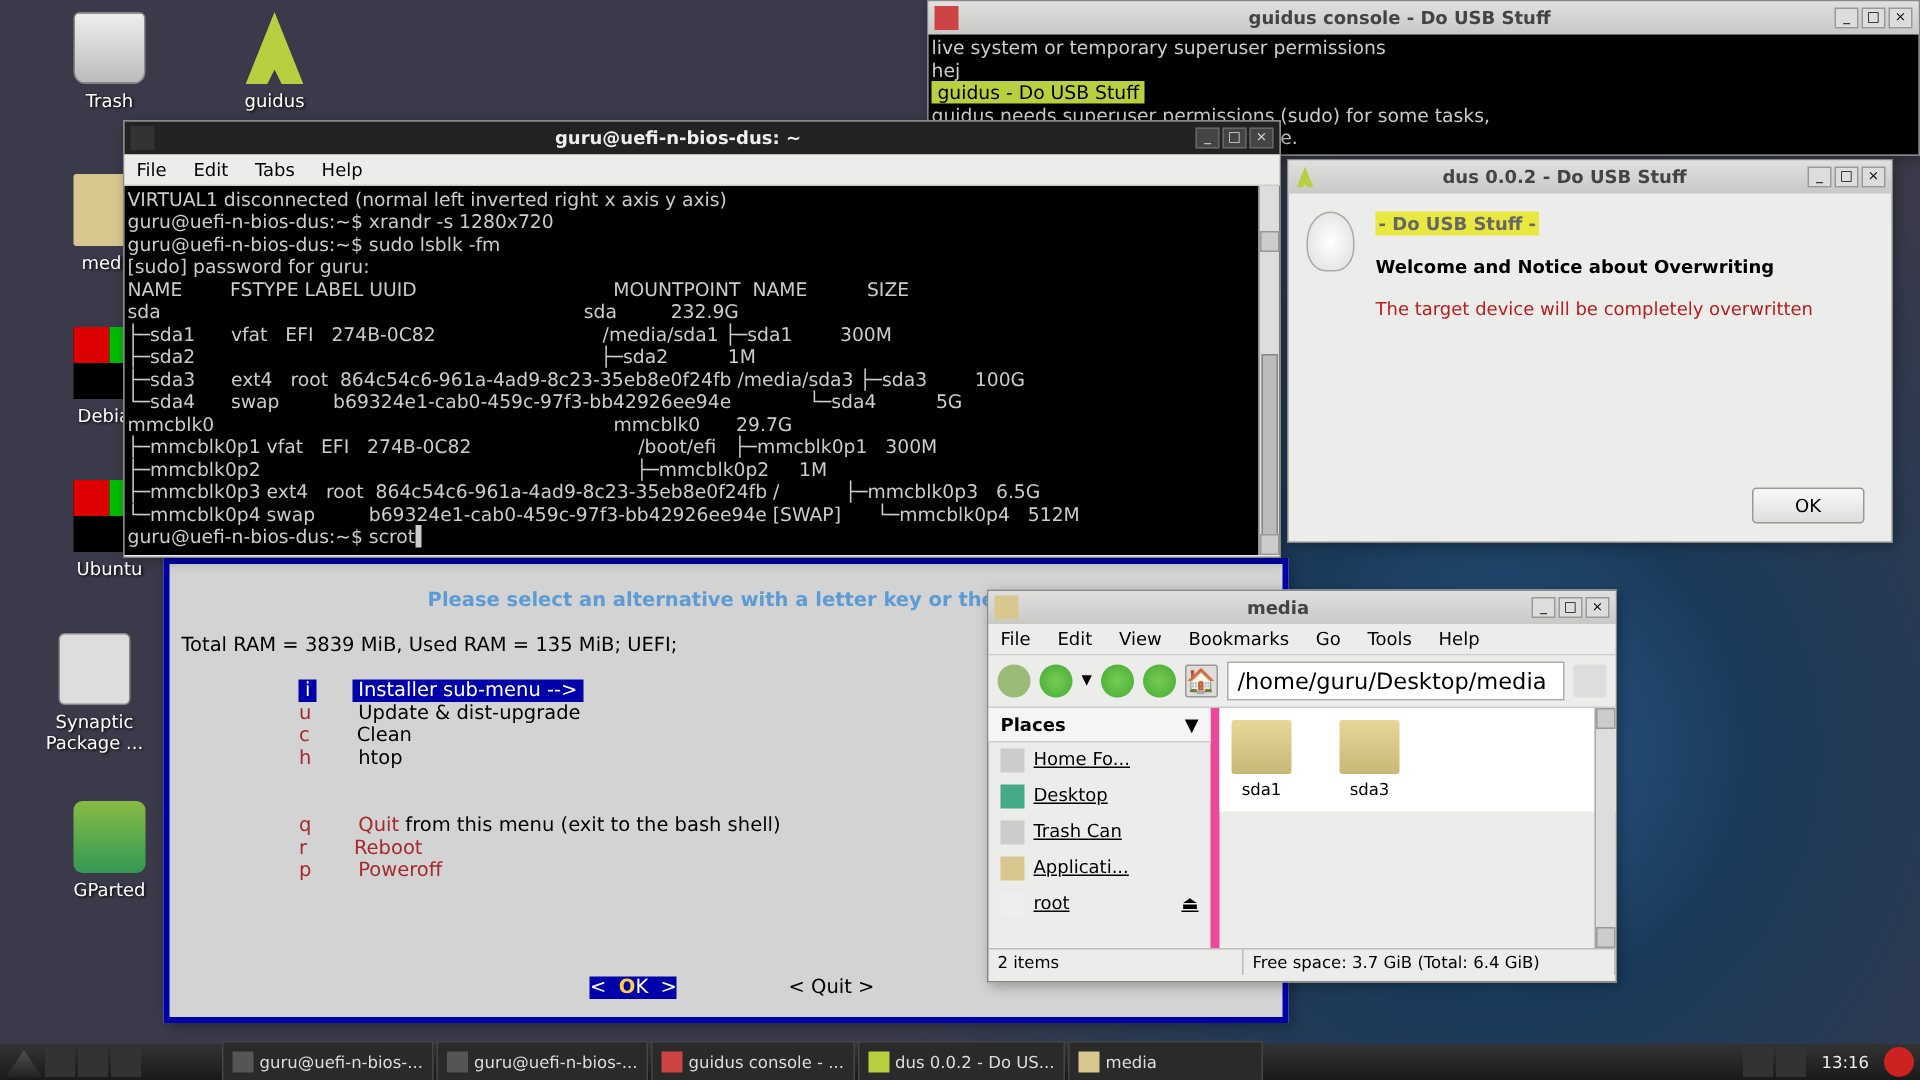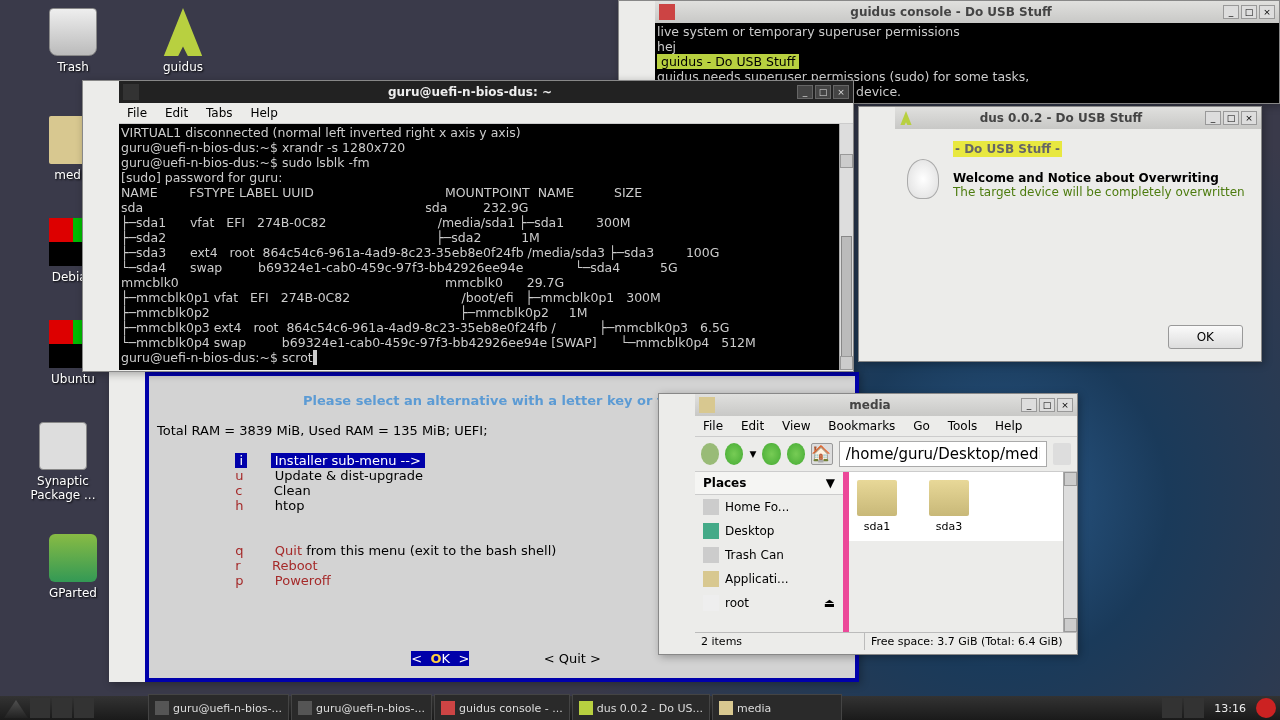--- a/index.html
+++ b/index.html
@@ -13,21 +13,21 @@
 
 .trash-ic { background: linear-gradient(#eee, #bbb); border-radius: 4px 4px 8px 8px; border: 1px solid #888; }
 .guidus-ic { background: #b8d040; clip-path: polygon(10% 100%, 50% 0%, 90% 100%, 60% 100%, 50% 80%, 40% 100%); }
 .media-ic { background: #d8c890; border-radius: 2px; }
 .debian-ic { background: #000; position: relative; }
 .debian-ic::before { content: ''; position: absolute; left: 0; top: 0; width: 50%; height: 50%; background: #d00; }
 .debian-ic::after { content: ''; position: absolute; right: 0; top: 0; width: 50%; height: 50%; background: #0b0; }
 .synaptic-ic { background: #ddd; border-radius: 4px; border: 1px solid #888; }
 .gparted-ic { background: linear-gradient(#8b4, #395); border-radius: 6px; }
 
-.window { position: absolute; background: #ececea; border: 1px solid #888; box-shadow: 2px 2px 8px rgba(0,0,0,.3); padding-left: 36px; }
+.window { position: absolute; background: #ececea; border: 1px solid #888; box-shadow: 2px 2px 8px rgba(0,0,0,.3); }
 .titlebar { background: linear-gradient(#e0e0de, #c8c8c6); height: 22px; display: flex; align-items: center; padding: 0 4px; font-size: 12px; }
 .titlebar .ico { width: 16px; height: 16px; margin-right: 6px; }
 .titlebar .ttl { flex: 1; text-align: center; font-weight: bold; color: #444; }
 .titlebar .wbtn { width: 16px; height: 14px; border: 1px solid #999; background: #ddd; margin-left: 2px; font-size: 9px; text-align: center; line-height: 12px; cursor: pointer; }
 .titlebar.dark { background: #222; color: #ddd; }
 .titlebar.dark .ttl { color: #eee; }
 .titlebar.dark .wbtn { background: #444; border-color: #666; color: #ddd; }
 
 .menubar { background: #ececea; padding: 3px 8px; font-size: 12px; border-bottom: 1px solid #ccc; }
 .menubar span { margin-right: 14px; cursor: pointer; }
@@ -48,21 +48,21 @@
 .bulb { width: 32px; height: 40px; background: radial-gradient(#fff, #ddd); border-radius: 50% 50% 40% 40%; border: 1px solid #aaa; }
 .okbtn { background: linear-gradient(#fafafa, #ddd); border: 1px solid #999; padding: 4px 28px; font-size: 12px; border-radius: 3px; cursor: pointer; }
 
 .fm-toolbar { padding: 4px 6px; display: flex; align-items: center; gap: 6px; background: #ececea; border-bottom: 1px solid #ccc; }
 .fm-toolbar .navic { width: 22px; height: 22px; border-radius: 50%; cursor: pointer; }
 .fm-toolbar .navic.green { background: radial-gradient(#7c5, #4a3); }
 .fm-toolbar input { flex: 1; padding: 3px 6px; border: 1px solid #aaa; font-size: 15px; }
 .fm-body { display: flex; height: 160px; }
 .fm-places { width: 154px; border-right: 6px solid #ec4899; font-size: 12px; }
 .fm-places .ph { padding: 4px 8px; border-bottom: 1px solid #ccc; background: #f5f5f3; font-weight: bold; display: flex; justify-content: space-between; }
-.fm-places .pi { padding: 4px 8px; display: flex; align-items: center; gap: 6px; cursor: pointer; }
+.fm-places .pi { padding: 4px 8px; display: flex; gap: 6px; cursor: pointer; text-decoration: underline; }
 .fm-places .pi .pic { width: 16px; height: 16px; background: #ccc; }
 .fm-files { flex: 1; padding: 8px; display: flex; gap: 32px; align-items: flex-start; background: #fff; }
 .fm-files .fi { text-align: center; font-size: 11px; cursor: pointer; }
 .fm-files .fi .foldic { width: 40px; height: 36px; background: linear-gradient(#e8d898, #c8b878); border-radius: 2px; margin-bottom: 4px; }
 .fm-status { display: flex; font-size: 11px; border-top: 1px solid #bbb; }
 .fm-status div { padding: 2px 6px; border-right: 1px solid #bbb; }
 
 .scrollbar { position: absolute; right: 0; width: 14px; background: #ddd; border-left: 1px solid #aaa; }
 .scrollbar .tbtn { height: 14px; background: #ccc; border: 1px solid #999; cursor: pointer; }
 .scrollbar .thumb { background: #bbb; border: 1px solid #888; margin: 1px; }
@@ -187,26 +187,26 @@
 </div>
 
 <div class="window" style="left:858px;top:106px;width:404px;height:256px">
   <div class="titlebar">
     <div class="ico guidus-ic" style="width:14px;height:14px"></div>
     <div class="ttl">dus 0.0.2 - Do USB Stuff</div>
     <div class="wbtn">_</div>
     <div class="wbtn">□</div>
     <div class="wbtn">×</div>
   </div>
-  <div class="dialog-body" style="display:flex;gap:14px;align-items:flex-end">
+  <div class="dialog-body" style="display:flex;gap:14px;align-items:flex-start">
     <div class="bulb"></div>
     <div>
       <div style="background:#e8e840;color:#666;font-weight:bold;display:inline-block;padding:1px 2px"> - Do USB Stuff - </div>
       <div style="font-weight:bold;margin-top:14px">Welcome and Notice about Overwriting</div>
-      <div style="color:#4d7c0f;">The target device will be completely overwritten</div>
+      <div style="color:#b91c1c;margin-top:14px">The target device will be completely overwritten</div>
     </div>
   </div>
   <div style="position:absolute;bottom:12px;right:18px">
     <button class="okbtn">OK</button>
   </div>
 </div>
 
 <div class="window" style="left:658px;top:393px;width:420px;height:262px">
   <div class="titlebar">
     <div class="ico" style="background:#d8c890"></div>

